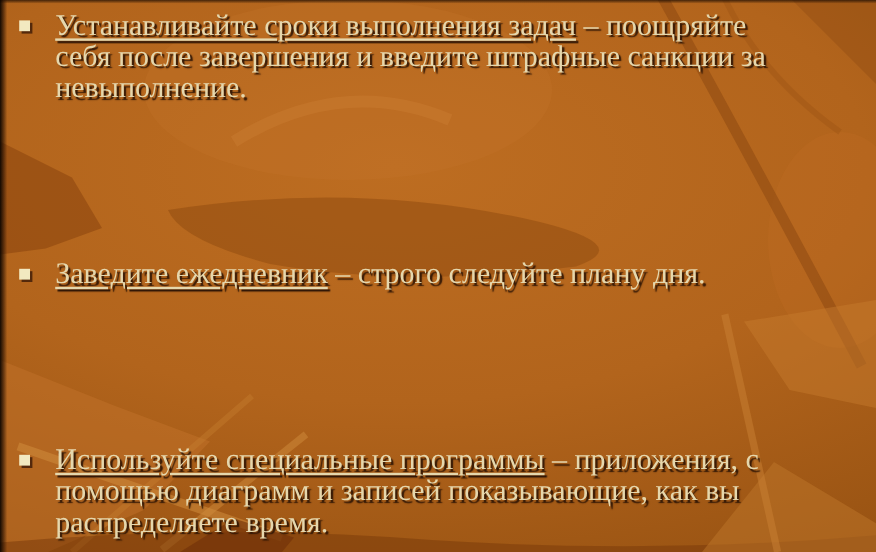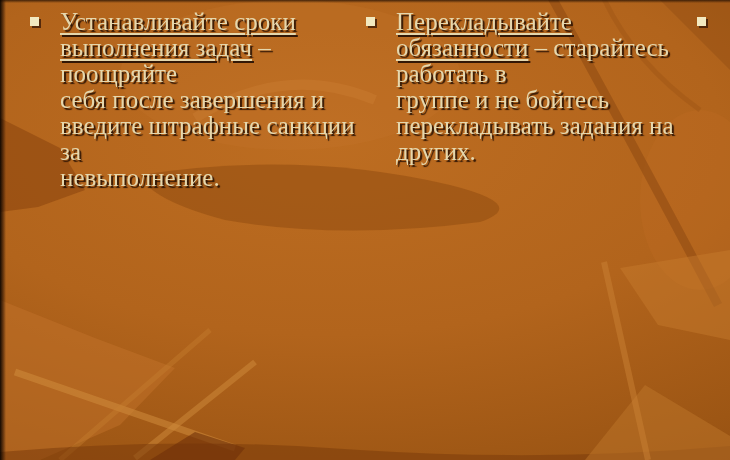--- a/index.html
+++ b/index.html
@@ -15,22 +15,22 @@
     position:absolute;left:0;top:0;bottom:0;width:6px;
     background:linear-gradient(to right, rgba(12,5,0,0.95), rgba(45,20,4,0.55) 55%, rgba(45,20,4,0));
   }
   .edge-top{
     position:absolute;left:0;top:0;right:0;height:3px;
     background:linear-gradient(to bottom, rgba(30,13,2,0.75), rgba(30,13,2,0));
   }
   .content{
     position:absolute;inset:0;
     box-sizing:border-box;
-    padding:9px 24px 11px 30px;
-    display:flex;flex-direction:row;justify-content:space-between;
+    padding:9px 24px 11px 16px;
+    display:flex;flex-direction:column;justify-content:space-between;
   }
   .bullet{display:flex;align-items:flex-start;}
   .marker{
     flex:none;width:9px;height:9px;margin-top:8px;
     background:#f2e9c0;
     box-shadow:2px 2px 0 rgba(52,22,6,0.75);
   }
   .btext{
     margin-left:21px;
     font-size:25px;line-height:26px;
@@ -74,26 +74,28 @@
 
   <div class="content">
 
     <div class="bullet">
       <div class="marker"></div>
       <div class="btext"><span class="lead">Устанавливайте сроки выполнения задач</span><span> – поощряйте
 себя после завершения и введите штрафные санкции за
 невыполнение.</span></div>
     </div>
 
+
     <div class="bullet">
       <div class="marker"></div>
-      <div class="btext"><span class="lead">Перекладывайте обязанности</span><span> – старайтесь работать в
-группе и не бойтесь перекладывать задания на других.</span></div>
+      <div class="btext"><span class="lead">Заведите ежедневник</span><span> – строго следуйте плану дня.</span></div>
     </div>
 
     <div class="bullet">
       <div class="marker"></div>
+      <div class="btext"><span class="lead">Используйте специальные программы</span><span> – приложения, с
+помощью диаграмм и записей показывающие, как вы
+распределяете время.</span></div>
     </div>
-
 
 
   </div>
 </div>
 
 </body></html>

